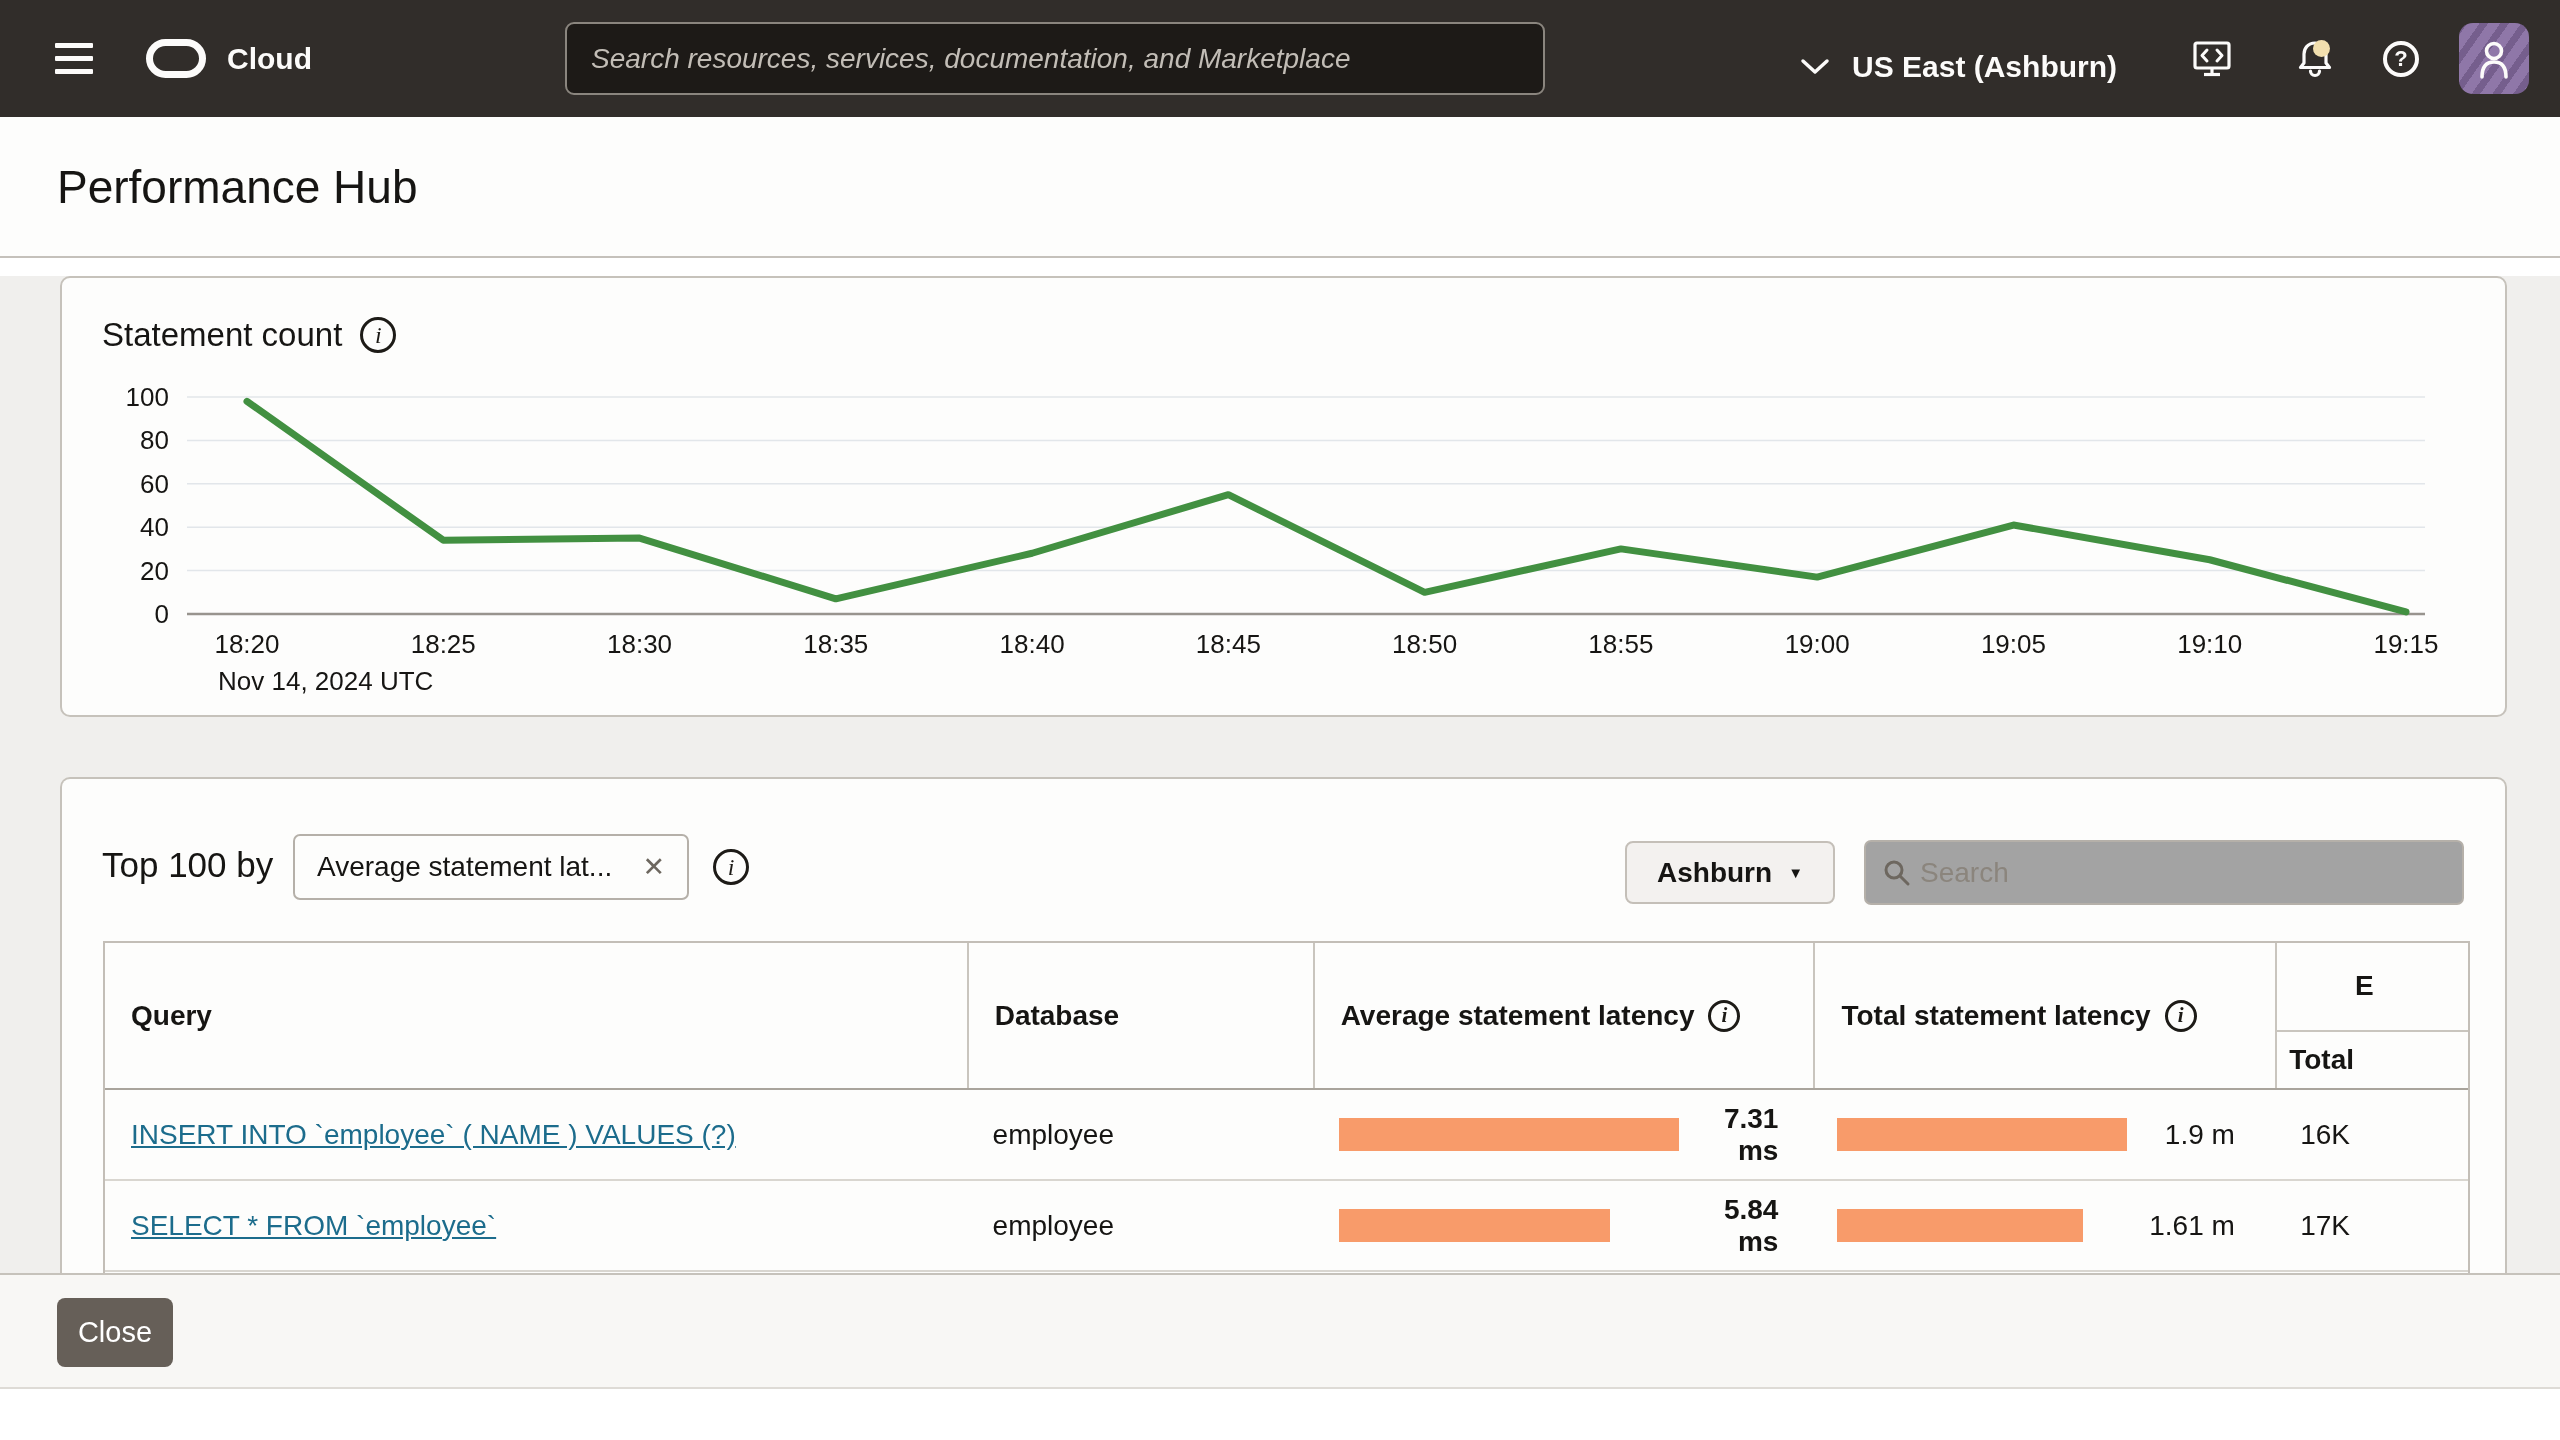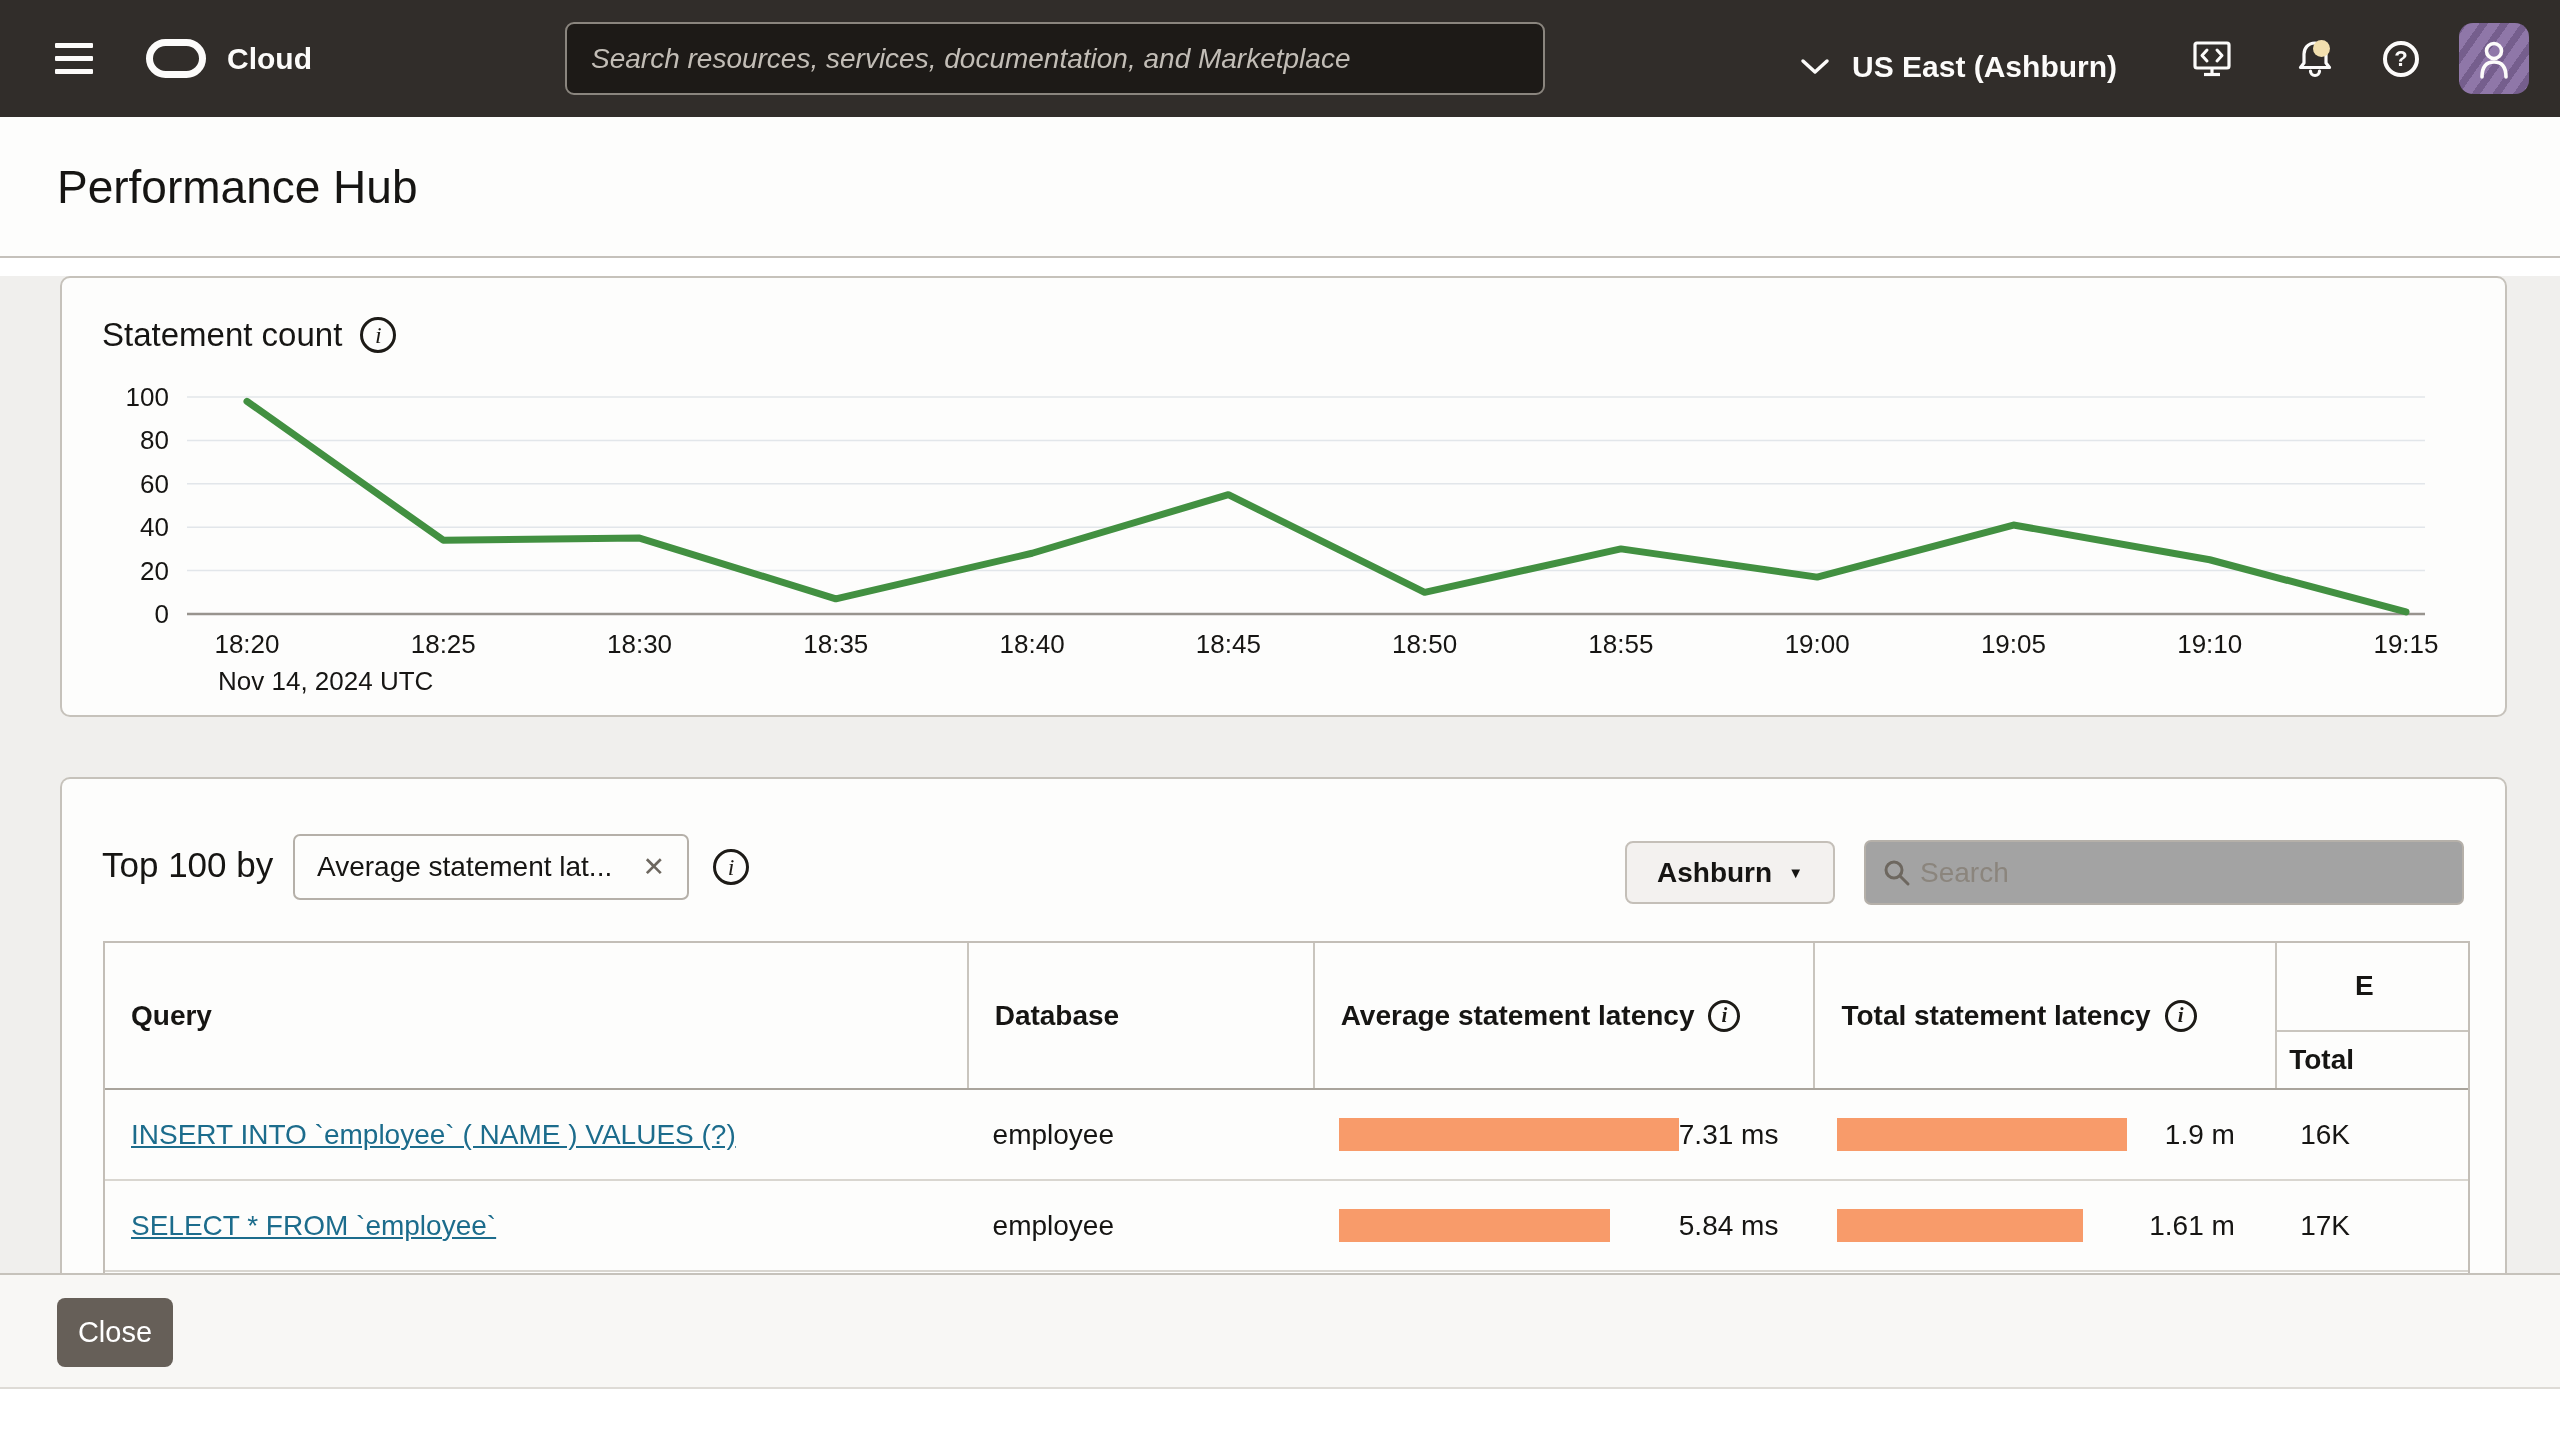--- a/index.html
+++ b/index.html
@@ -88,21 +88,21 @@
   .td.db { width:361px; padding-left:26px; font-size:28px; }
   .td.avg { width:523px; padding-left:27px; }
   .td.tot { width:482px; padding-left:26px; }
   .td.exec { width:200px; justify-content:flex-end; padding-right:118px; font-size:28px; }
   .query-link { font-size:28px; color:#1c6c8c; text-decoration:underline; cursor:pointer; }
   .bar-track { height:33px; position:relative; flex:0 0 auto; }
   .td.avg .bar-track { width:340px; }
   .td.tot .bar-track { width:290px; }
   .bar { position:absolute; left:0; top:0; height:100%; background:#f89b6a; }
   .bar-val { font-size:28px; color:#161513; text-align:right; }
-  .td.avg .bar-val { flex:1; padding-right:33px; }
+  .td.avg .bar-val { flex:1; padding-right:33px;font-weight:bold; }
   .td.tot .bar-val { flex:1; padding-right:37px; }
   .row-sliver { height:20px; background:#fdfdfc; }
 
   
   .footer-bar { position:absolute; left:0; top:1273px; width:2560px; height:116px;
                 background:#f8f7f5; border-top:2px solid #c6c2bb; border-bottom:2px solid #dedbd6; }
   .close-btn { position:absolute; left:57px; top:23px; width:116px; height:69px;
                background:#665f58; border:none; border-radius:8px; color:#ffffff;
                font-size:29px; font-family:"Liberation Sans", sans-serif; cursor:pointer; }
 

